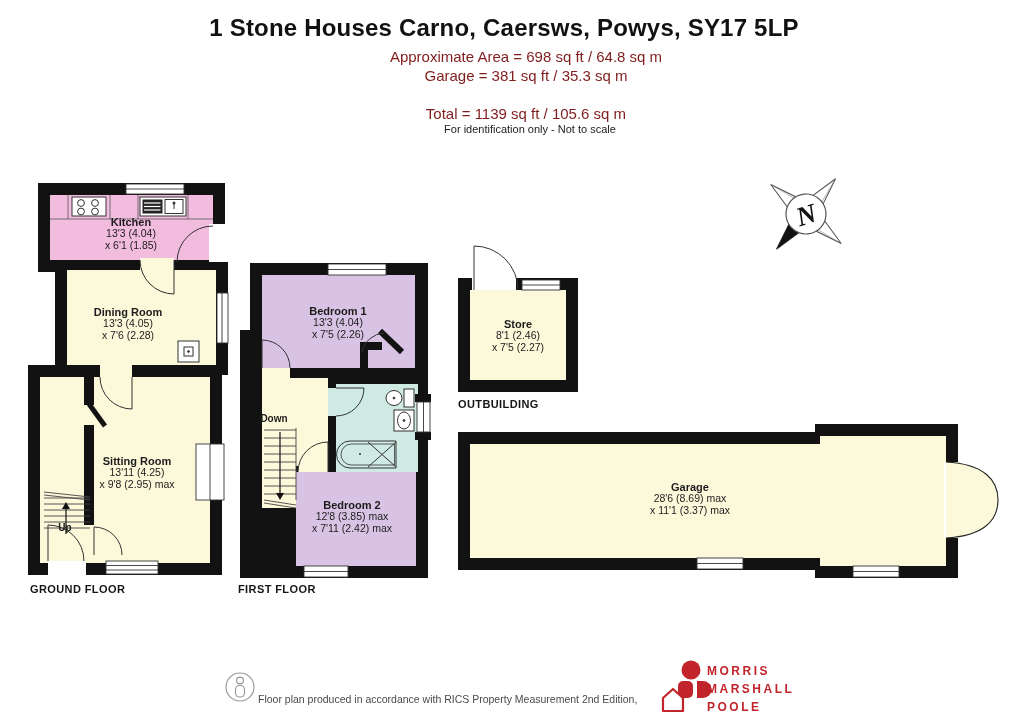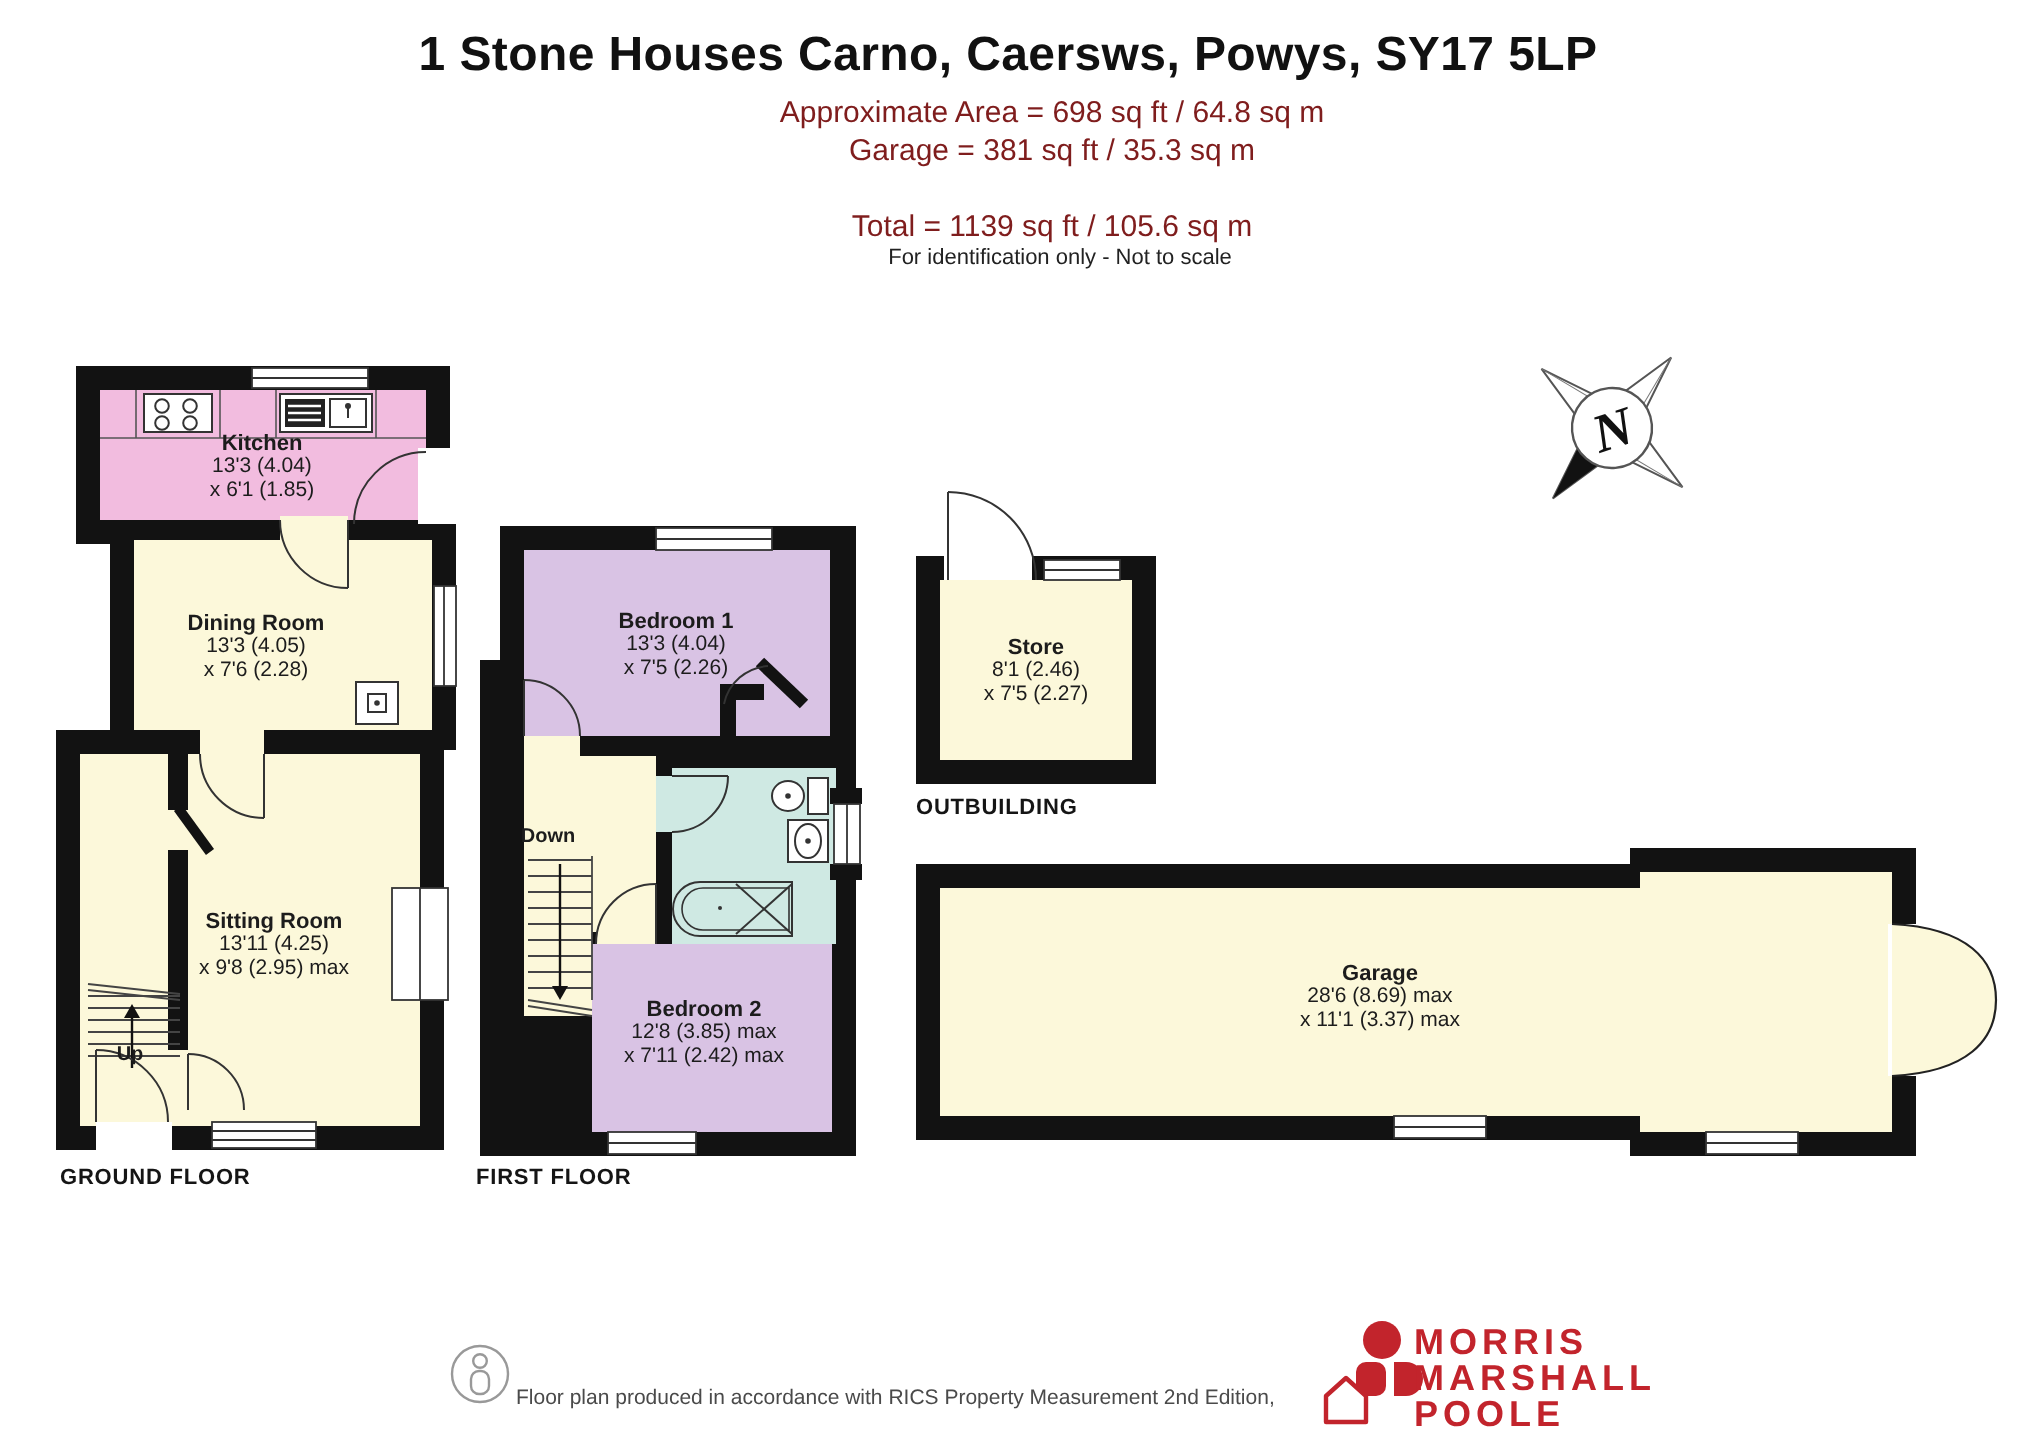--- a/index.html
+++ b/index.html
@@ -12,21 +12,21 @@
   .disclaimer{left:0;top:123px;width:1020px;text-align:center;font-size:11px;color:#222;padding-left:20px;}
   
   .floorlabel{font-size:11px;font-weight:bold;letter-spacing:.4px;color:#151515;}
   
   .room-label{transform:translateX(-50%);text-align:center;white-space:nowrap;}
   .rname{font-size:11px;font-weight:bold;line-height:12px;color:#1c1c1c;}
   .rdim{font-size:10.5px;line-height:11.5px;color:#1c1c1c;}
   .stairlabel{font-size:10px;font-weight:bold;color:#1c1c1c;text-align:center;}
   
   .footer-text{left:258px;top:663px;width:420px;font-size:10.5px;line-height:14.5px;color:#4a4a4a;white-space:pre-wrap;}
-  .logo-text{left:707px;top:662px;font-size:18px;font-weight:bold;letter-spacing:2.5px;
+  .logo-text{left:707px;top:662px;font-size:12px;font-weight:bold;letter-spacing:2.5px;
              line-height:18px;color:#c2242c;}
   svg{position:absolute;left:0;top:0;}
 </style>
 </head>
 <body>
 
 <div class="page">
 
   <svg width="1020" height="721" viewBox="0 0 1020 721">
 

